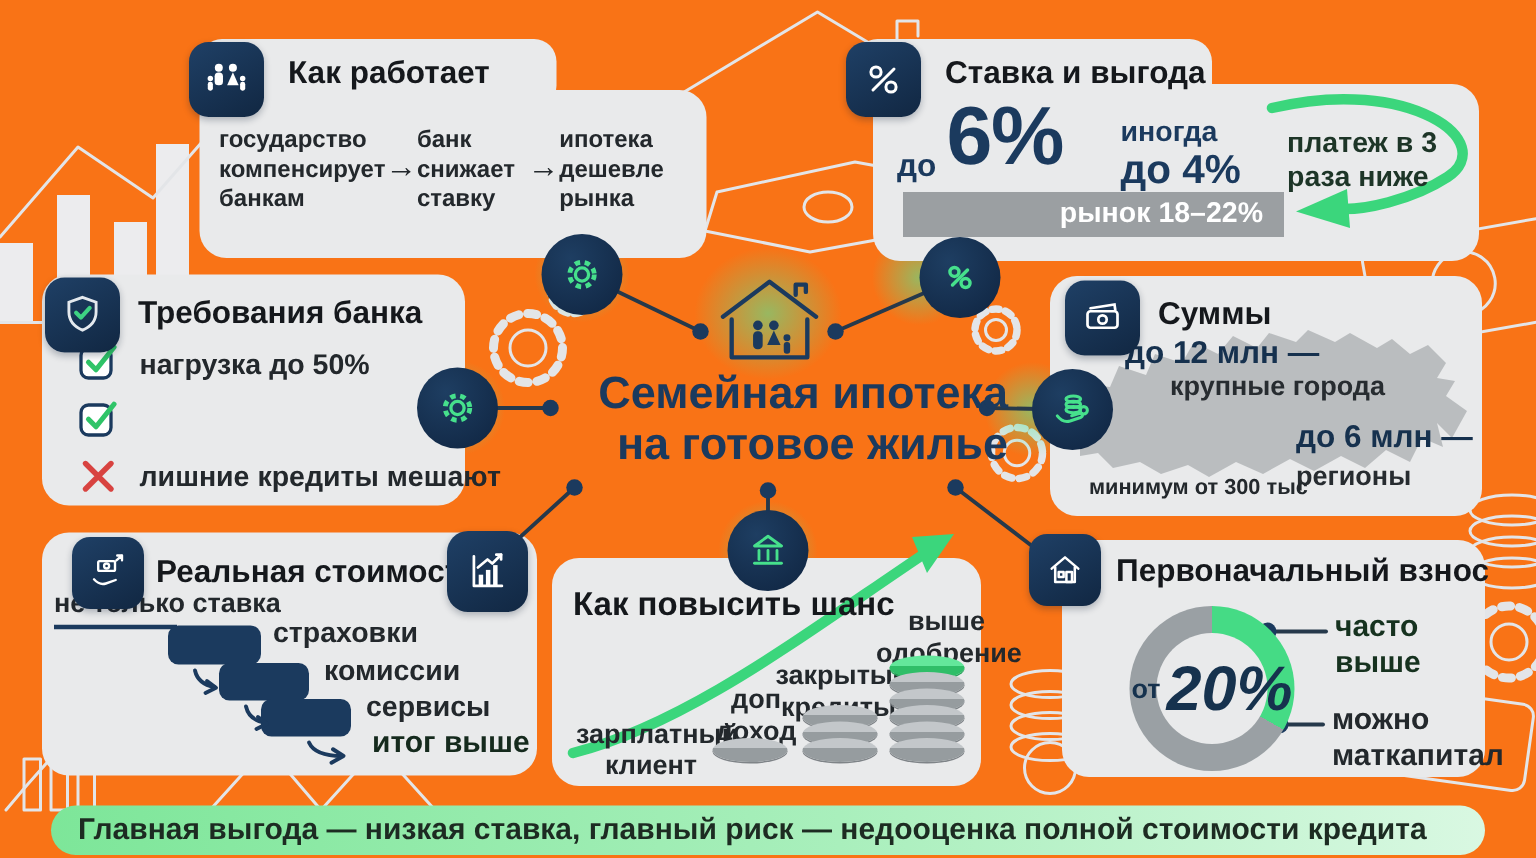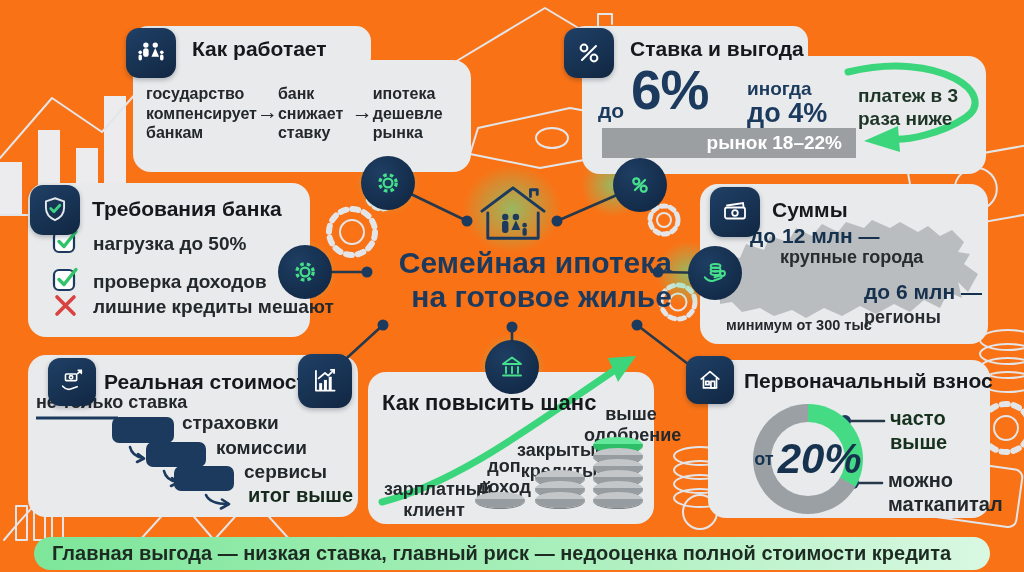--- a/index.html
+++ b/index.html
@@ -198,23 +198,22 @@
       <rect x="2" y="4" width="20" height="20" rx="5" fill="#fff" stroke="#1b3a5e" stroke-width="2.2"></rect>
       <path d="M7 13.5 L12 18.5 L24 3.5" fill="none" stroke="#2fc468" stroke-width="3.4" stroke-linecap="round" stroke-linejoin="round"></path>
     </svg>
     <span class="req-text">нагрузка до 50%</span>
   </div>
   <div class="req-row" style="left:52px;top:266px;">
     <svg width="27" height="27" viewBox="0 0 27 27">
       <rect x="2" y="4" width="20" height="20" rx="5" fill="#fff" stroke="#1b3a5e" stroke-width="2.2"></rect>
       <path d="M7 13.5 L12 18.5 L24 3.5" fill="none" stroke="#2fc468" stroke-width="3.4" stroke-linecap="round" stroke-linejoin="round"></path>
     </svg>
-    <span class="req-text">проверка доходов</span>
-  </div>
-  <div class="req-row" style="left:52px;top:291px;gap:14px;">
+  </div>
+  <div class="req-row" style="left:52px;top:303px;gap:14px;">
     <svg width="27" height="27" viewBox="0 0 27 27">
       <path d="M5 6 L22 23 M22 6 L5 23" stroke="#d84340" stroke-width="3.6" stroke-linecap="round"></path>
     </svg>
     <span class="req-text">лишние кредиты мешают</span>
   </div>
 
   <svg class="abs" style="left:476px;top:182px;z-index:5;" width="74" height="64" viewBox="0 0 76 66">
     <g fill="none" stroke="#1b3a5e" stroke-width="3" stroke-linecap="round" stroke-linejoin="round">
       <path d="M6 30 L38 6 L70 30"></path>
         <path d="M56 15 V8 H63 V13"></path>

